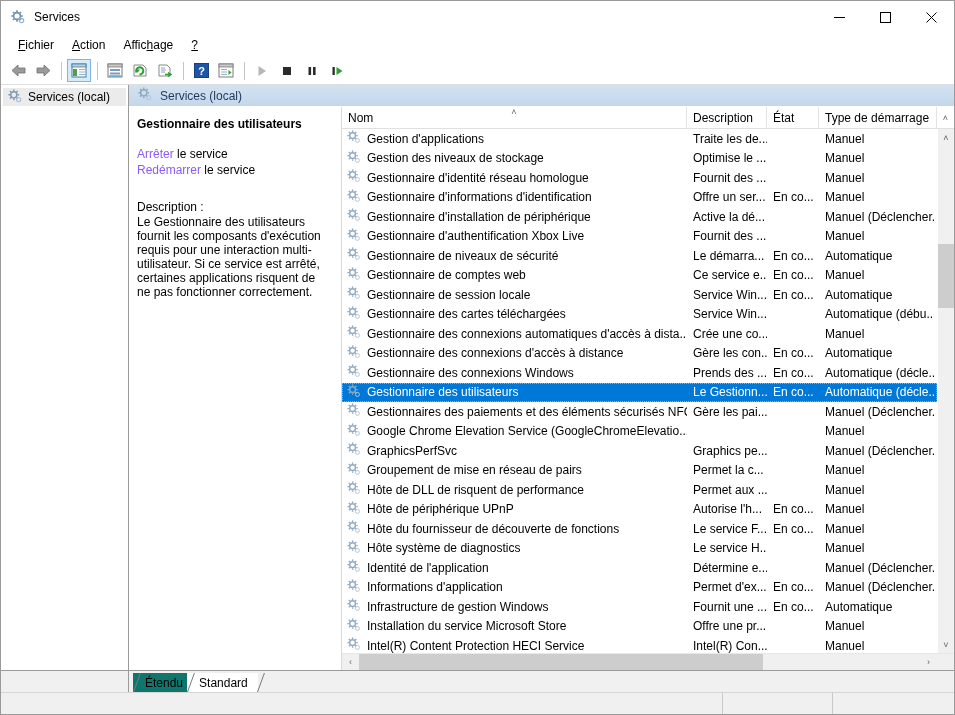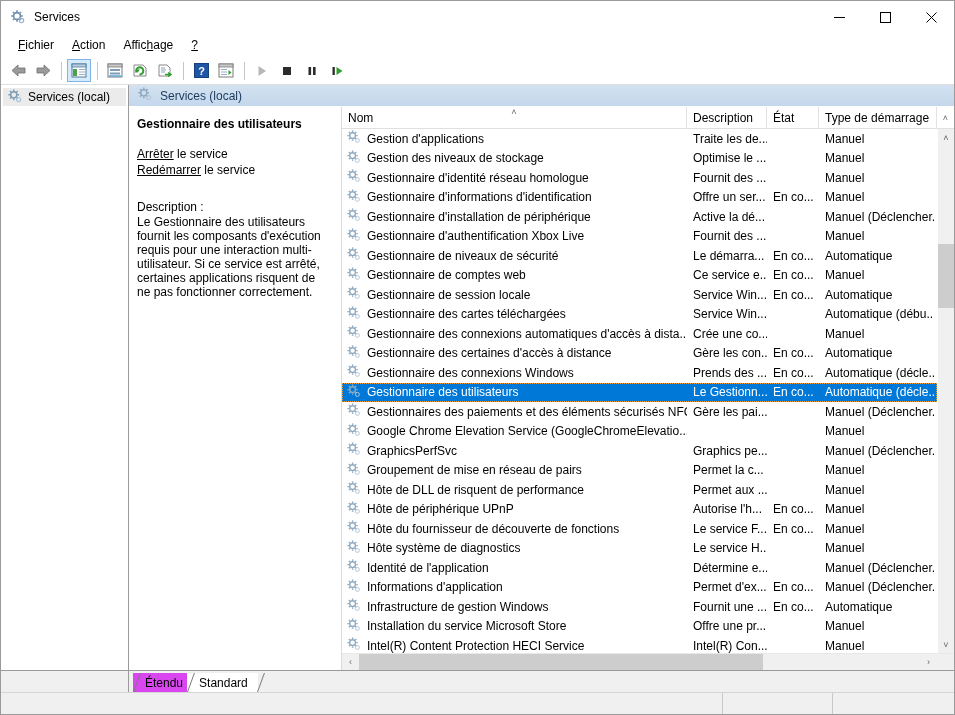--- a/index.html
+++ b/index.html
@@ -161,22 +161,21 @@
     color: #000;
     line-height: 15px;
   }
   .desc-title {
     font-weight: bold;
     font-size: 12px;
     margin-bottom: 14px;
     line-height: 15px;
   }
   .desc-link {
-    color: #000000;
-    text-decoration: underline;
+    color: #8b5cf6;
     cursor: pointer;
   }
   .desc-actions { line-height: 16px; margin-bottom: 22px; }
   .desc-body-label { margin-bottom: 0px; }
   .desc-body { line-height: 14px; }
 
   
   .listview {
     flex: 1 1 auto;
     display: flex;
@@ -317,21 +316,21 @@
     padding-left: 4px;
   }
   .tab {
     position: relative;
     height: 19px;
     display: flex;
     align-items: center;
     padding: 0 10px 0 12px;
     font-size: 12px;
     color: #000;
-    background: #d946ef;
+    background: #0f766e;
     margin-right: -6px;
   }
   .tab::before {
     content: "";
     position: absolute;
     left: 0; top: 0; bottom: 0;
     width: 10px;
     border-left: 1px solid #7a7a7a;
     transform: skewX(-20deg);
     transform-origin: bottom left;
@@ -869,21 +868,21 @@
                           <line x1="6.6" y1="10.3" x2="6.6" y2="11.8"></line>
                           <line x1="1.4" y1="6.6" x2="2.9" y2="6.6"></line>
                           <line x1="10.3" y1="6.6" x2="11.8" y2="6.6"></line>
                           <line x1="2.9" y1="2.9" x2="4" y2="4"></line>
                           <line x1="9.2" y1="9.2" x2="10.3" y2="10.3"></line>
                           <line x1="10.3" y1="2.9" x2="9.2" y2="4"></line>
                           <line x1="4" y1="9.2" x2="2.9" y2="10.3"></line>
                         </g>
                         <circle cx="11.4" cy="11.4" r="2" fill="none" stroke="#b4c7d8" stroke-width="1"></circle>
                       </svg></span>
-                    <span>Gestionnaire des certaines d'accès à distance</span>
+                    <span>Gestionnaire des connexions d'accès à distance</span>
                   </div>
                   <div class="cell" style="width: 80px; flex: 0 0 80px;">Gère les con...</div>
                   <div class="cell" style="width: 52px; flex: 0 0 52px;">En co...</div>
                   <div class="cell" style="flex: 1 1 auto; min-width: 0px;">Automatique</div>
                 </div>
                 <div class="lv-row">
                   <div class="cell name" style="width: 345px; flex: 0 0 345px;">
                     <span class="ico"><svg width="16" height="16" viewBox="0 0 16 16">
                         <g fill="none" stroke="#8fa9c0" stroke-width="1.4">
                           <circle cx="6.6" cy="6.6" r="2.9"></circle>

